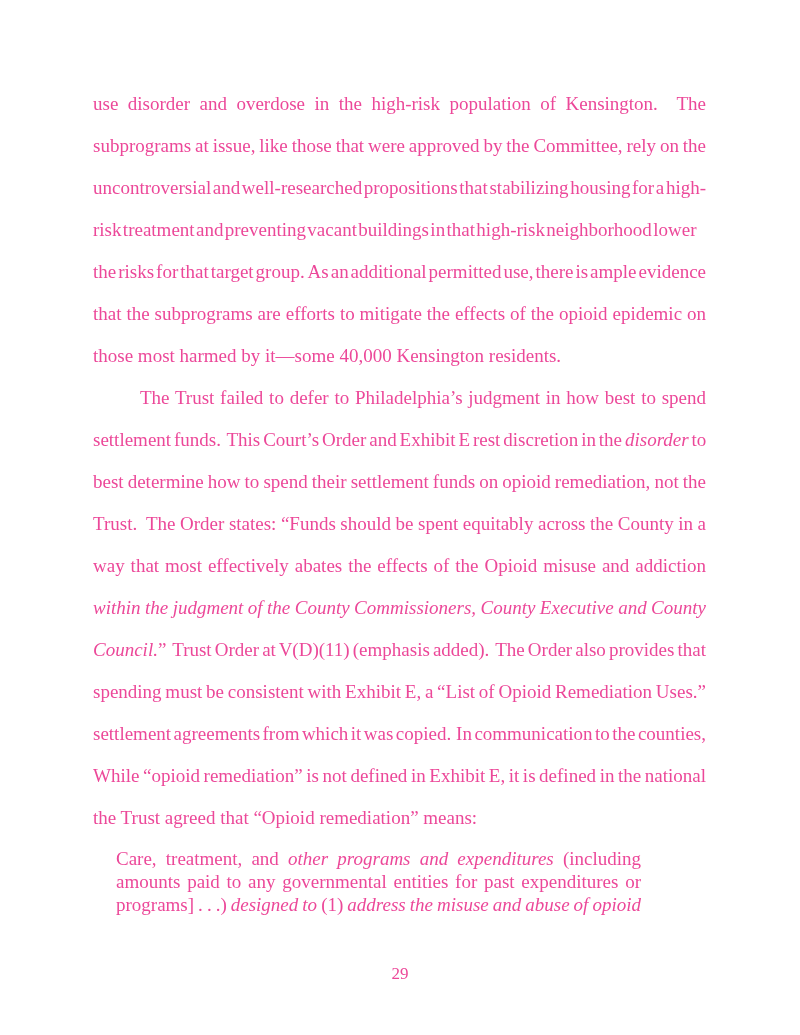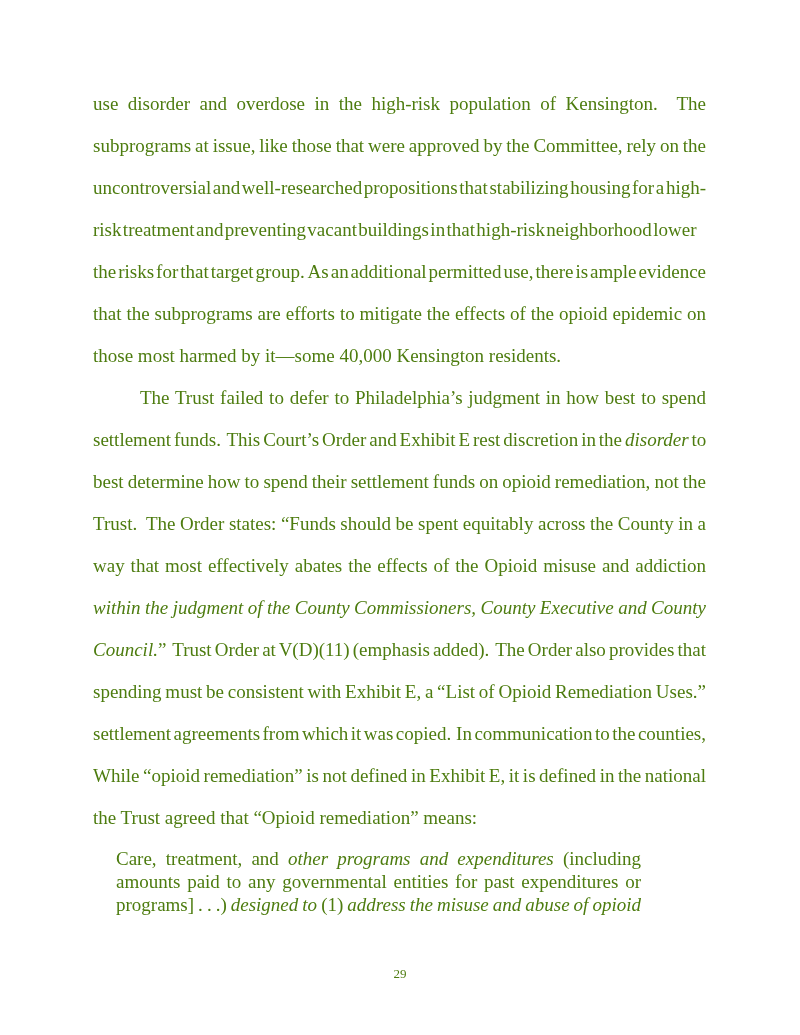--- a/index.html
+++ b/index.html
@@ -7,21 +7,21 @@
     padding: 0;
     background: #ffffff;
   }
   .page {
     position: relative;
     width: 800px;
     height: 1035px;
     background: #ffffff;
     overflow: hidden;
     font-family: "Liberation Serif", "DejaVu Serif", serif;
-    color: #4d7c0f;
+    color: #ec4899;
   }
   .content {
     position: absolute;
     left: 93px;
     top: 83px;
     width: 613px;
   }
   .line {
     white-space: pre;
     font-size: 19px;
@@ -43,21 +43,21 @@
     display: inline-block;
     width: 47px;
   }
   i { font-style: italic; }
   .pagenum {
     position: absolute;
     left: 0;
     top: 962px;
     width: 800px;
     text-align: center;
-    font-size: 13px;
+    font-size: 17px;
     line-height: 23px;
   }
 </style>
 </head>
 <body>
 
 <div class="page">
   <div class="content">
     <div id="paragraphs">
         <div>

